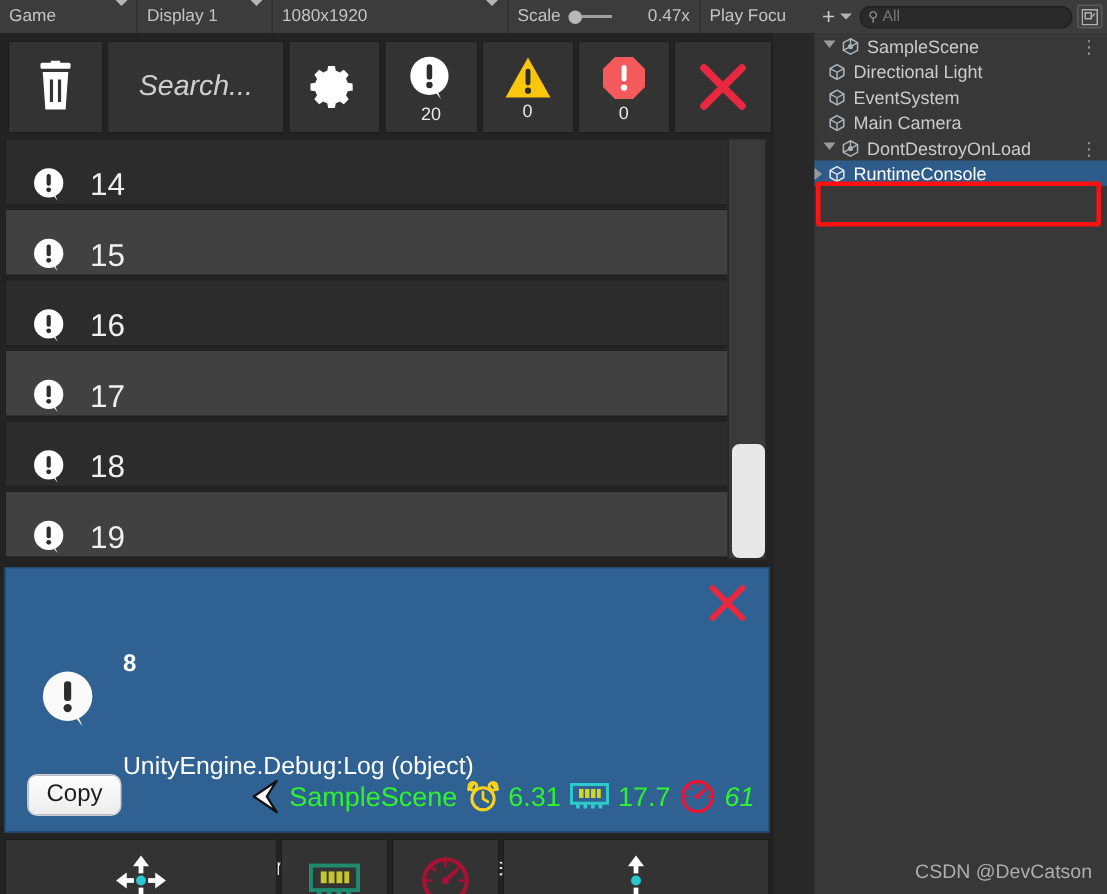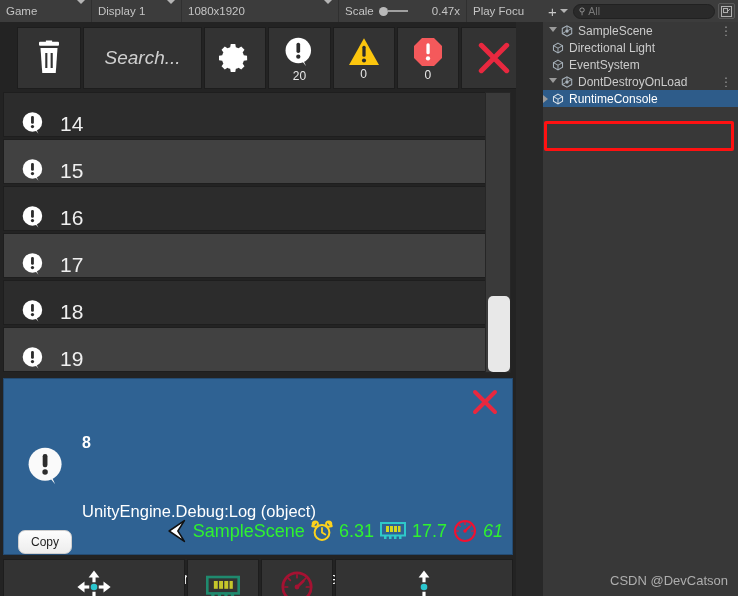--- a/index.html
+++ b/index.html
@@ -57,21 +57,21 @@
   }
 
   
   .gameview {
     position: absolute; left: 0; top: 22px; width: 516px; height: 574px;
     background: #232323; overflow: hidden;
   }
 
   
   .console-toolbar {
-    position: absolute; left: 17px; top: 5px; width: 510px; height: 62px;
+    position: absolute; left: 5px; top: 5px; width: 510px; height: 62px;
     display: flex; gap: 2px;
   }
   .ct-btn {
     background: #333333; border: 1px solid #1d1d1d;
     display: flex; align-items: center; justify-content: center;
     position: relative; cursor: pointer;
   }
   .ct-trash  { width: 70px; }
   .ct-search { width: 130px; }
   .ct-gear   { width: 68px; }
@@ -110,23 +110,23 @@
   }
   .detail-icon { position: absolute; left: 20px; top: 65px; }
   .detail-text {
     position: absolute; left: 78px; top: 8px; right: 48px;
     color: #ffffff; font-size: 16.5px; line-height: 22.5px;
     white-space: pre-wrap; word-break: break-word;
   }
   .detail-line1 { font-weight: bold; font-size: 16px; }
   .detail-close { position: absolute; right: 12px; top: 8px; cursor: pointer; }
   .copy-btn {
-    position: absolute; left: 14px; bottom: 0;
+    position: absolute; left: 14px; bottom: 10px;
     background: linear-gradient(#fdfdfd, #ededed);
-    border-radius: 7px; padding: 4px 12px; color: #1d1d1d; font-size: 12px;
+    border-radius: 7px; padding: 4px 12px; color: #1d1d1d; font-size: 16px;
     border: 1px solid #cfcfcf; cursor: pointer;
   }
   .stats {
     position: absolute; right: 9px; bottom: 11px;
     display: flex; align-items: center; gap: 6px;
   }
   .stat-text { color: #2ff22f; font-size: 18px; }
   .stat-text.ital { font-style: italic; }
 
   
@@ -515,20 +515,30 @@
       <span class="h-tri spacer"></span>
       <span class="h-icon">
         <svg width="12" height="12" viewBox="0 0 14 14">
           <path d="M7 1.3 L12.3 4.3 V9.7 L7 12.7 L1.7 9.7 V4.3 Z" fill="none" stroke="#a9b4bd" stroke-width="1.2"></path>
           <path d="M1.7 4.3 L7 7.2 L12.3 4.3 M7 7.2 V12.7" fill="none" stroke="#a9b4bd" stroke-width="1.1"></path>
         </svg>
       </span>
       <span>EventSystem</span>
     </div>
 
+    <div class="h-row h-indent-1">
+      <span class="h-tri spacer"></span>
+      <span class="h-icon">
+        <svg width="12" height="12" viewBox="0 0 14 14">
+          <path d="M7 1.3 L12.3 4.3 V9.7 L7 12.7 L1.7 9.7 V4.3 Z" fill="none" stroke="#a9b4bd" stroke-width="1.2"></path>
+          <path d="M1.7 4.3 L7 7.2 L12.3 4.3 M7 7.2 V12.7" fill="none" stroke="#a9b4bd" stroke-width="1.1"></path>
+        </svg>
+      </span>
+      <span>Main Camera</span>
+    </div>
 
     <div class="h-row h-indent-0">
       <span class="h-tri open"></span>
       <span class="h-icon">
         <svg width="12" height="12" viewBox="0 0 14 14">
           <path d="M7 1 L12.5 4 V10 L7 13 L1.5 10 V4 Z" fill="none" stroke="#a9b4bd" stroke-width="1.2"></path>
           <circle cx="7" cy="7" r="2" fill="#a9b4bd"></circle>
           <path d="M7 1 L7 5 M12.5 4 L8.7 6.2 M1.5 10 L5.3 7.8" stroke="#a9b4bd" stroke-width="1.1"></path>
         </svg>
       </span>

